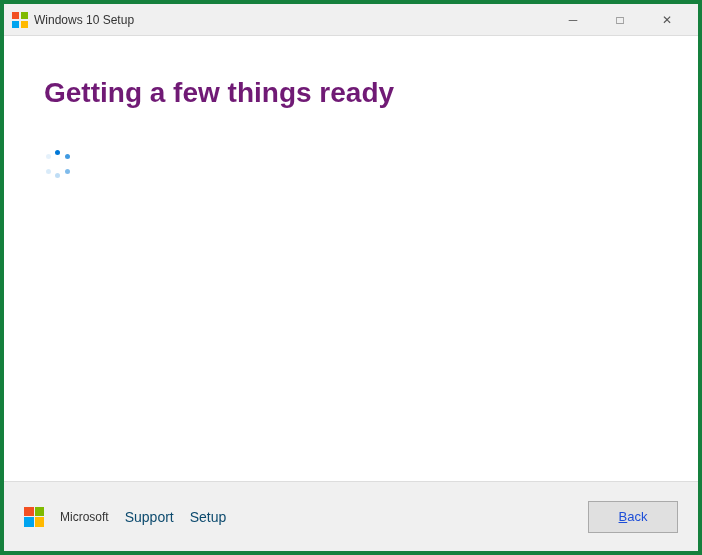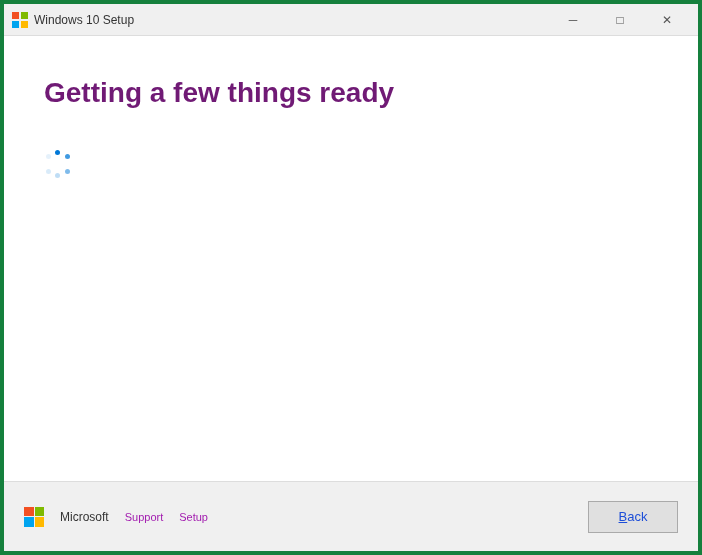--- a/index.html
+++ b/index.html
@@ -169,22 +169,22 @@
     .ms-logo-grid div:nth-child(2) { background: #7fba00; }
     .ms-logo-grid div:nth-child(3) { background: #00a4ef; }
     .ms-logo-grid div:nth-child(4) { background: #ffb900; }
 
     .ms-label {
       font-size: 12px;
       color: #333;
     }
 
     .footer-link {
-      font-size: 11px;
-      color: #a21caf;
+      font-size: 14px;
+      color: #0c4a6e;
       cursor: pointer;
       text-decoration: none;
       background: none;
       border: none;
     }
 
     .footer-right {
       display: flex;
       gap: 8px;
     }

